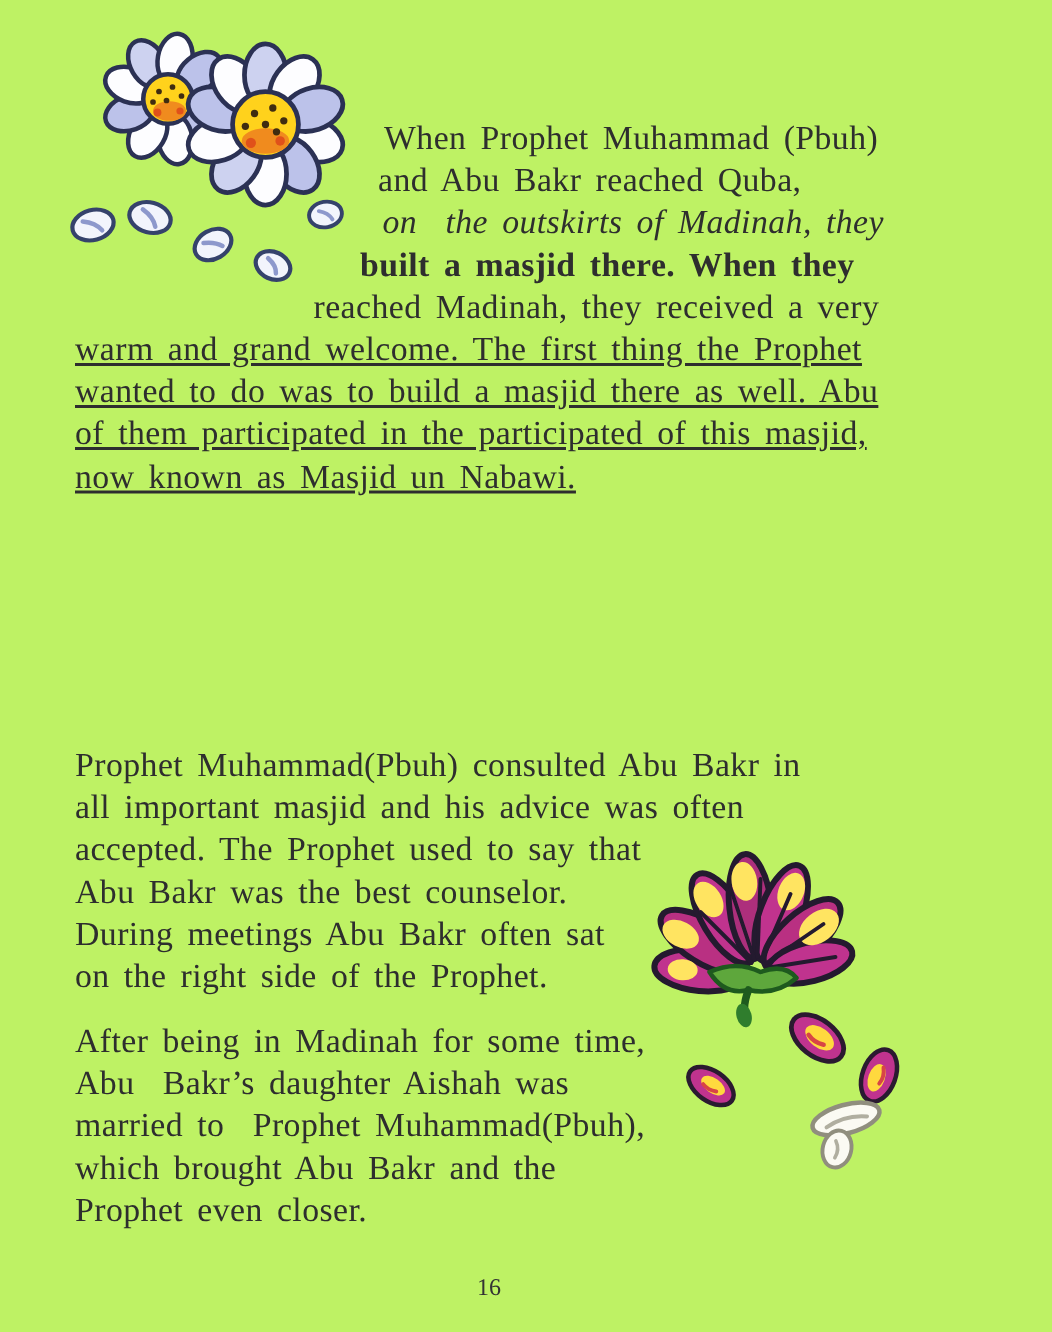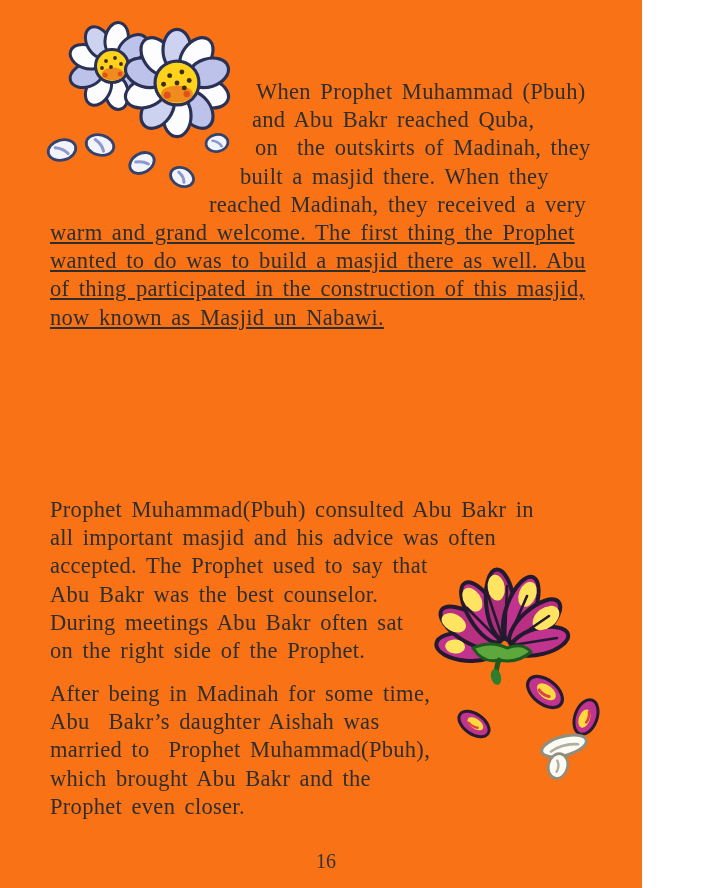--- a/index.html
+++ b/index.html
@@ -1,37 +1,37 @@
 <!DOCTYPE html>
 <html><head>
 <meta charset="utf-8">
 <style>
   html,body{margin:0;padding:0;}
   body{width:701px;height:888px;background:#ffffff;overflow:hidden;}
-  .page{position:relative;width:642px;height:888px;background:#f97316;
+  .page{position:relative;width:701px;height:888px;background:#bef264;
         font-family:"Liberation Serif","DejaVu Serif",serif;color:#2e2e2e;}
   .para{position:absolute;font-size:22.5px;line-height:28.2px;
         letter-spacing:0.3px;word-spacing:3.5px;}
   .line{white-space:pre;}
   
   #p1{top:78px;left:0;width:701px;}
   #p1 .l0{margin-left:256px;}
   #p1 .l1{margin-left:252px;}
-  #p1 .l2{margin-left:255px;}
-  #p1 .l3{margin-left:240px;}
+  #p1 .l2{margin-left:255px;font-style:italic;}
+  #p1 .l3{margin-left:240px;font-weight:bold;}
   #p1 .l4{margin-left:209px;}
   #p1 .l5,#p1 .l6,#p1 .l7,#p1 .l8,#p1 .l9{margin-left:50px;text-decoration:underline;}
   #p2{top:371px;left:50px;width:640px;}
   #p3{top:496px;left:50px;width:640px;}
   #p4{top:680px;left:50px;width:640px;}
   .illus{position:absolute;}
   #illus-daisies{left:32px;top:14px;width:206px;height:186px;}
   #illus-flower{left:433px;top:560px;width:175px;height:222px;}
   .page-num{position:absolute;top:850px;left:296px;width:60px;
-            text-align:center;font-size:20px;color:#333333;}
+            text-align:center;font-size:16px;color:#333333;}
 </style>
 </head>
 <body>
 
 <div class="page">
 
   <svg id="illus-daisies" class="illus" viewBox="0 0 206 186" xmlns="http://www.w3.org/2000/svg">
 
     <g transform="translate(80,52)">
       <g stroke="#2b3154" stroke-width="3">
@@ -110,21 +110,21 @@
   </svg>
 
   <div class="para" id="p1">
     <div class="line l0">When Prophet Muhammad (Pbuh)</div>
     <div class="line l1">and Abu Bakr reached Quba,</div>
     <div class="line l2">on  the outskirts of Madinah, they</div>
     <div class="line l3">built a masjid there. When they</div>
     <div class="line l4">reached Madinah, they received a very</div>
     <div class="line l5">warm and grand welcome. The first thing the Prophet</div>
     <div class="line l6">wanted to do was to build a masjid there as well. Abu</div>
-    <div class="line l8">of thing participated in the construction of this masjid,</div>
+    <div class="line l8">of them participated in the participated of this masjid,</div>
     <div class="line l9">now known as Masjid un Nabawi.</div>
   </div>
 
 
   <div class="para" id="p3">
     <div class="line">Prophet Muhammad(Pbuh) consulted Abu Bakr in</div>
     <div class="line">all important masjid and his advice was often</div>
     <div class="line">accepted. The Prophet used to say that</div>
     <div class="line">Abu Bakr was the best counselor.</div>
     <div class="line">During meetings Abu Bakr often sat</div>

